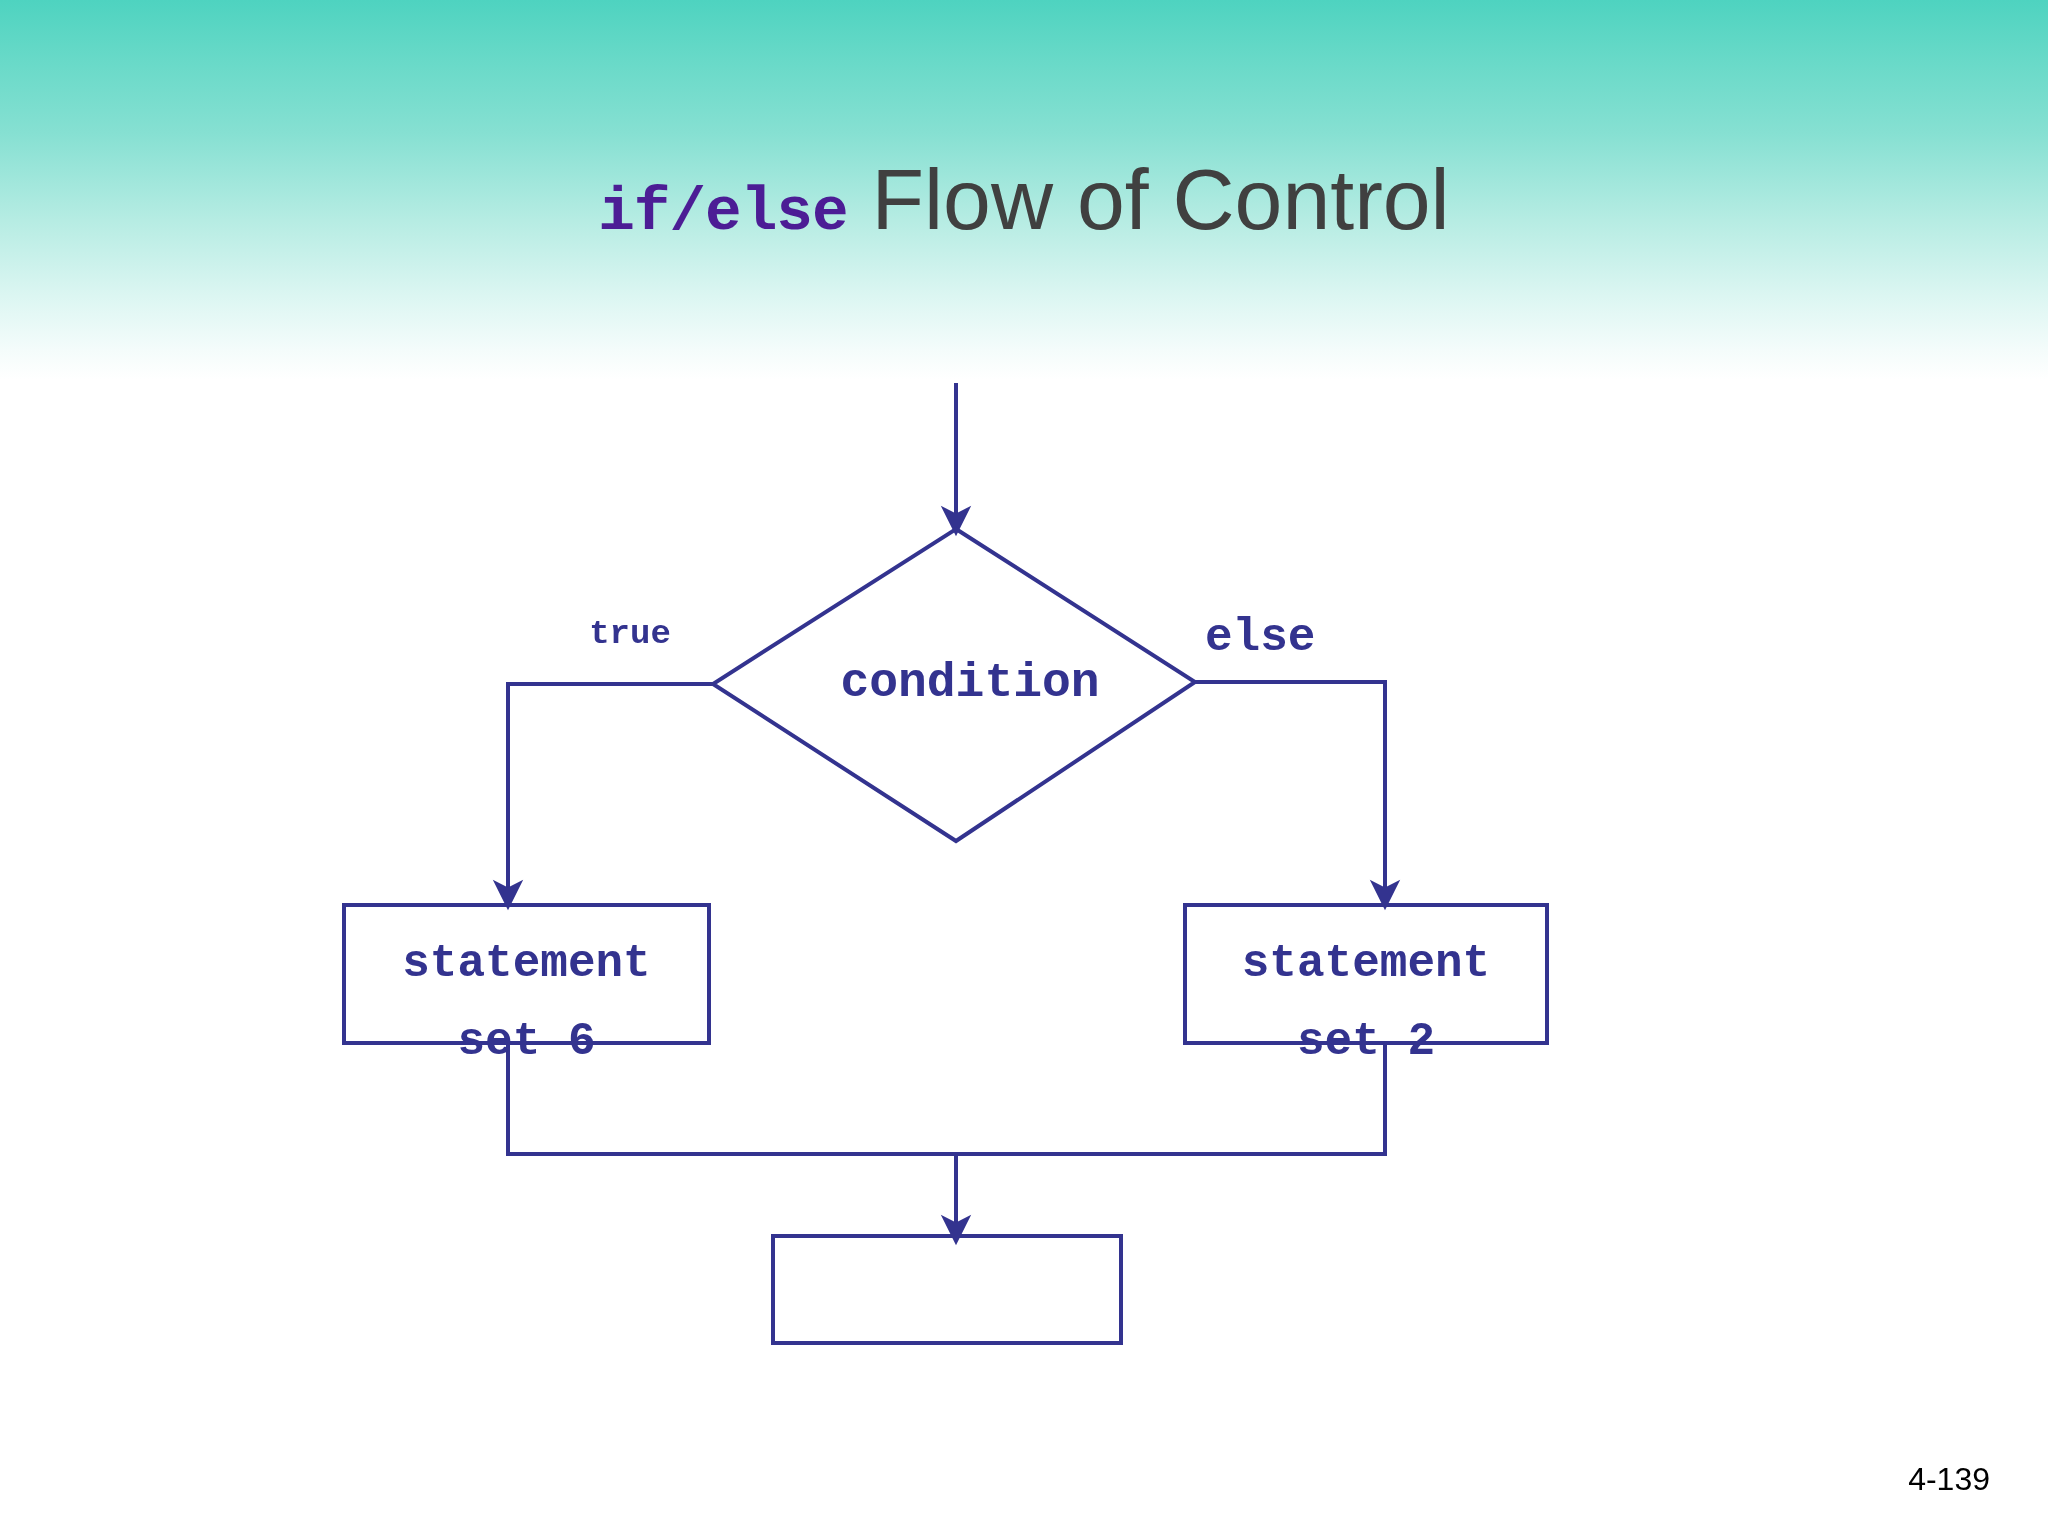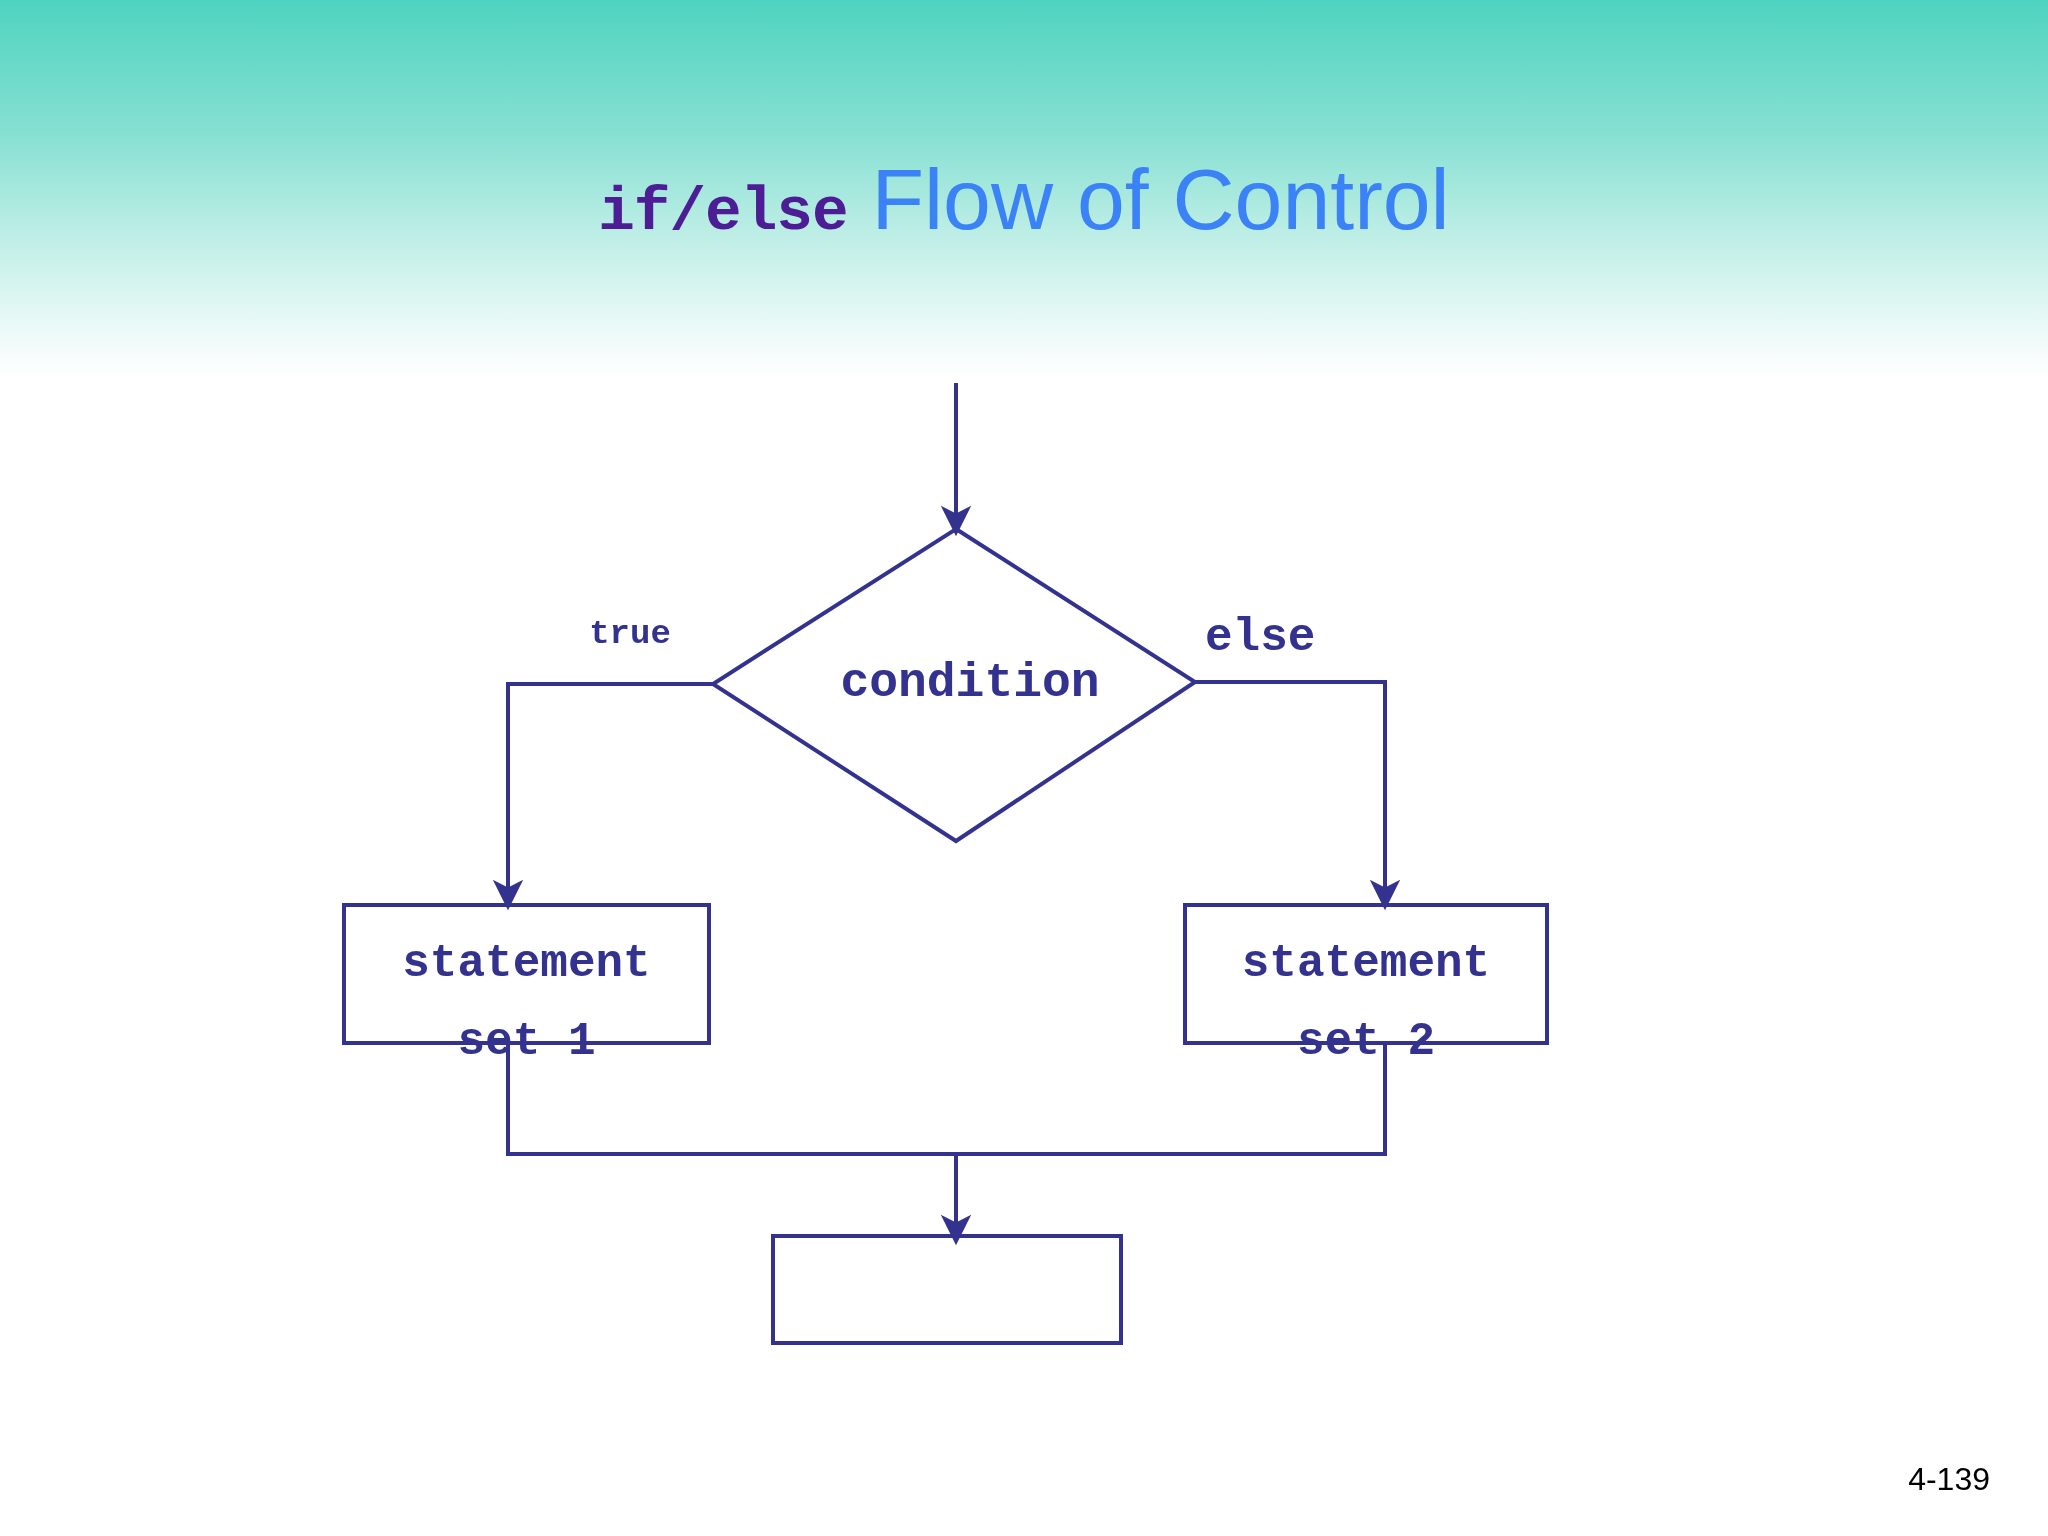--- a/index.html
+++ b/index.html
@@ -48,21 +48,21 @@
     font-family: "Liberation Mono", "DejaVu Sans Mono", monospace;
     font-weight: bold;
     font-size: 61px;
     color: #4c1d95;
     letter-spacing: -1px;
   }
   .title-sans {
     font-family: "Liberation Sans", sans-serif;
     font-weight: normal;
     font-size: 86px;
-    color: #3b82f6;
+    color: #404040;
     letter-spacing: 0px;
   }
   
   #flow-svg {
     position: absolute;
     left: 0;
     top: 0;
     width: 2048px;
     height: 1536px;
   }
@@ -159,21 +159,21 @@
   </svg>
 
   <div class="flow-text" id="label-condition">condition</div>
 
   <div class="flow-text" id="label-true">true</div>
 
   <div class="flow-text" id="label-false">else</div>
 
   <div class="flow-text" id="label-stmt1">
     <div>statement</div>
-    <div>set 1</div>
+    <div>set 6</div>
   </div>
 
   <div class="flow-text" id="label-stmt2">
     <div>statement</div>
     <div>set 2</div>
   </div>
 
   <div id="page-number">4-139</div>
 
 </div>

